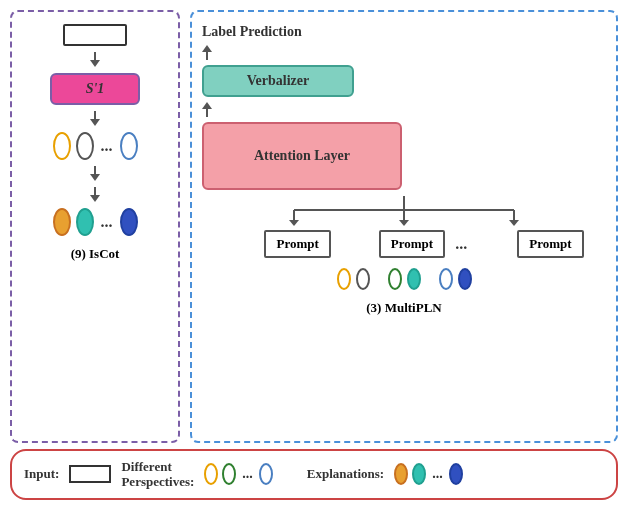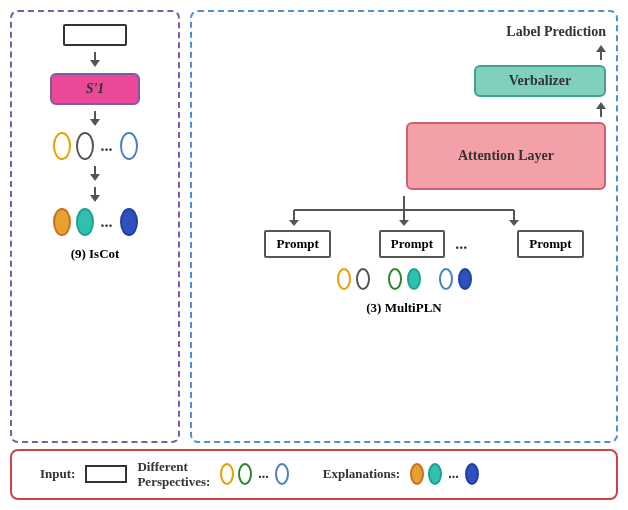--- a/index.html
+++ b/index.html
@@ -162,21 +162,21 @@
     
     .verbalizer-box {
       background: #80d0c0;
       border: 2px solid #40a090;
       border-radius: 6px;
       padding: 6px 20px;
       font-size: 14px;
       font-weight: bold;
       color: #333;
       text-align: center;
-      width: 132px;
+      width: 152px;
     }
 
     .label-prediction {
       font-size: 14px;
       font-weight: bold;
       color: #333;
     }
 
     
     .arrow-up {
@@ -209,23 +209,23 @@
       border: 2px solid;
       background: transparent;
     }
     .oval-sm-yellow { border-color: #e8a000; }
     .oval-sm-green  { border-color: #308030; }
     .oval-sm-blue-light { border-color: #4a7fc1; }
 
     
     .legend {
       border: 2px solid #cc4444;
-      border-radius: 8px;
+      border-radius: 16px;
       width: 100%;
-      padding: 8px 28px;
+      padding: 8px 12px;
       display: flex;
       flex-direction: row;
       align-items: center;
       gap: 10px;
       margin-top: 6px;
       flex-wrap: nowrap;
     }
 
     .legend-label {
       font-size: 13px;
@@ -266,21 +266,21 @@
     .lg-yellow { border-color: #e8a000; }
     .lg-green  { border-color: #308030; }
     .lg-blue   { border-color: #4a7fc1; }
     .lg-orange { border-color: #c87020; background: #e8a030; }
     .lg-teal   { border-color: #20a090; background: #30c0b0; }
     .lg-dblue  { border-color: #2040a0; background: #3050c0; }
 
     .right-panel-top {
       display: flex;
       flex-direction: column;
-      align-items: flex-end;
+      align-items: flex-start;
       gap: 5px;
       width: 100%;
     }
   </style>
 </head>
 <body>
 
 <div class="main-content">
 
   <div class="panel-left">

